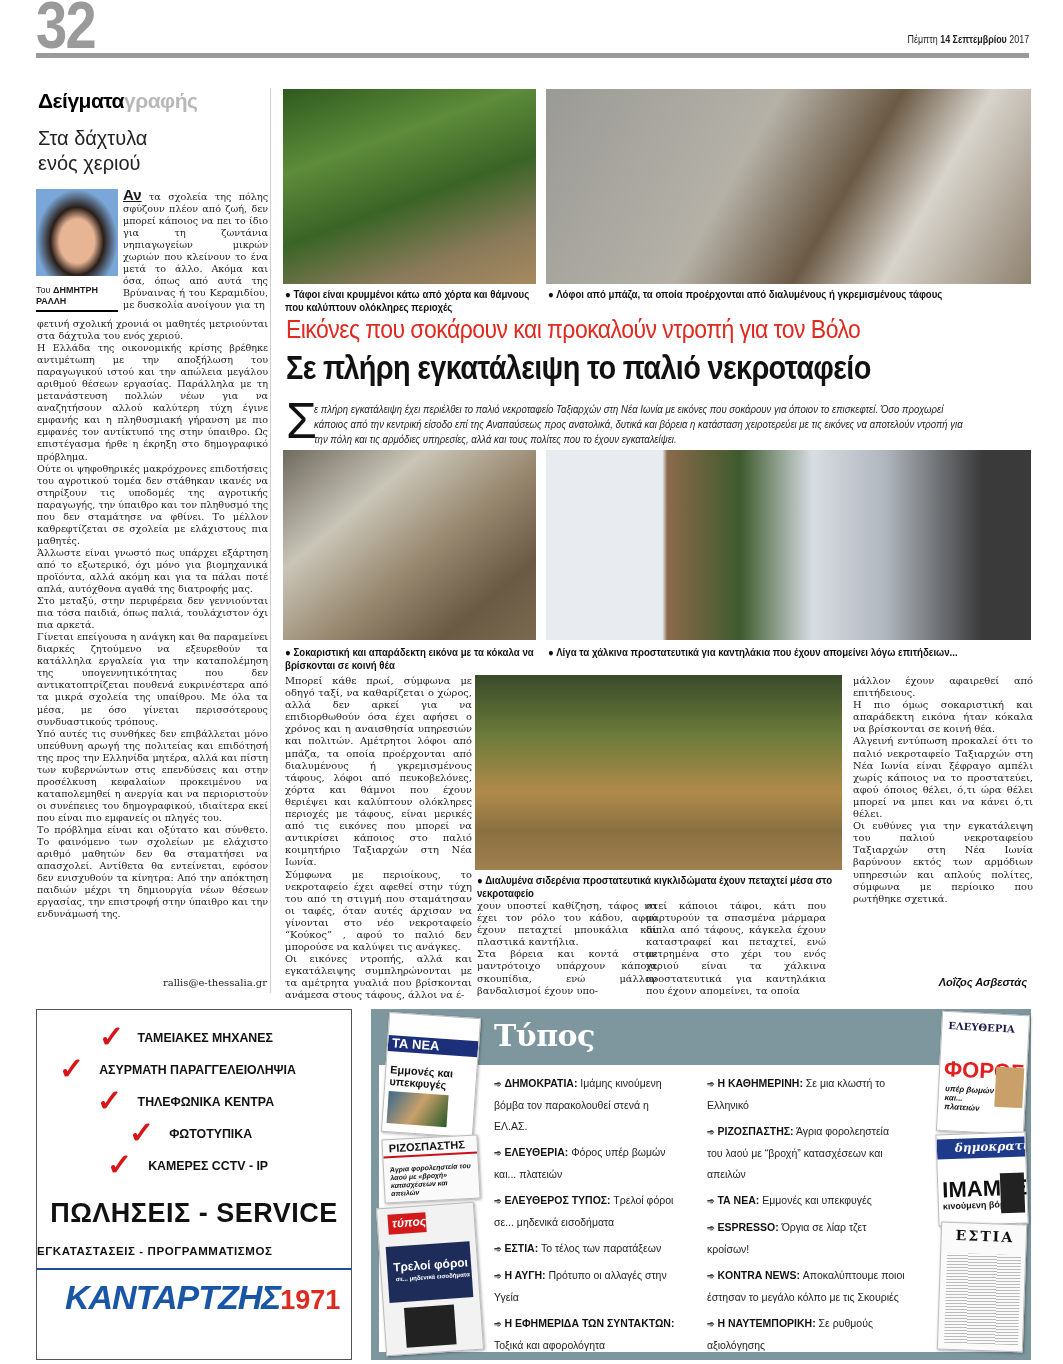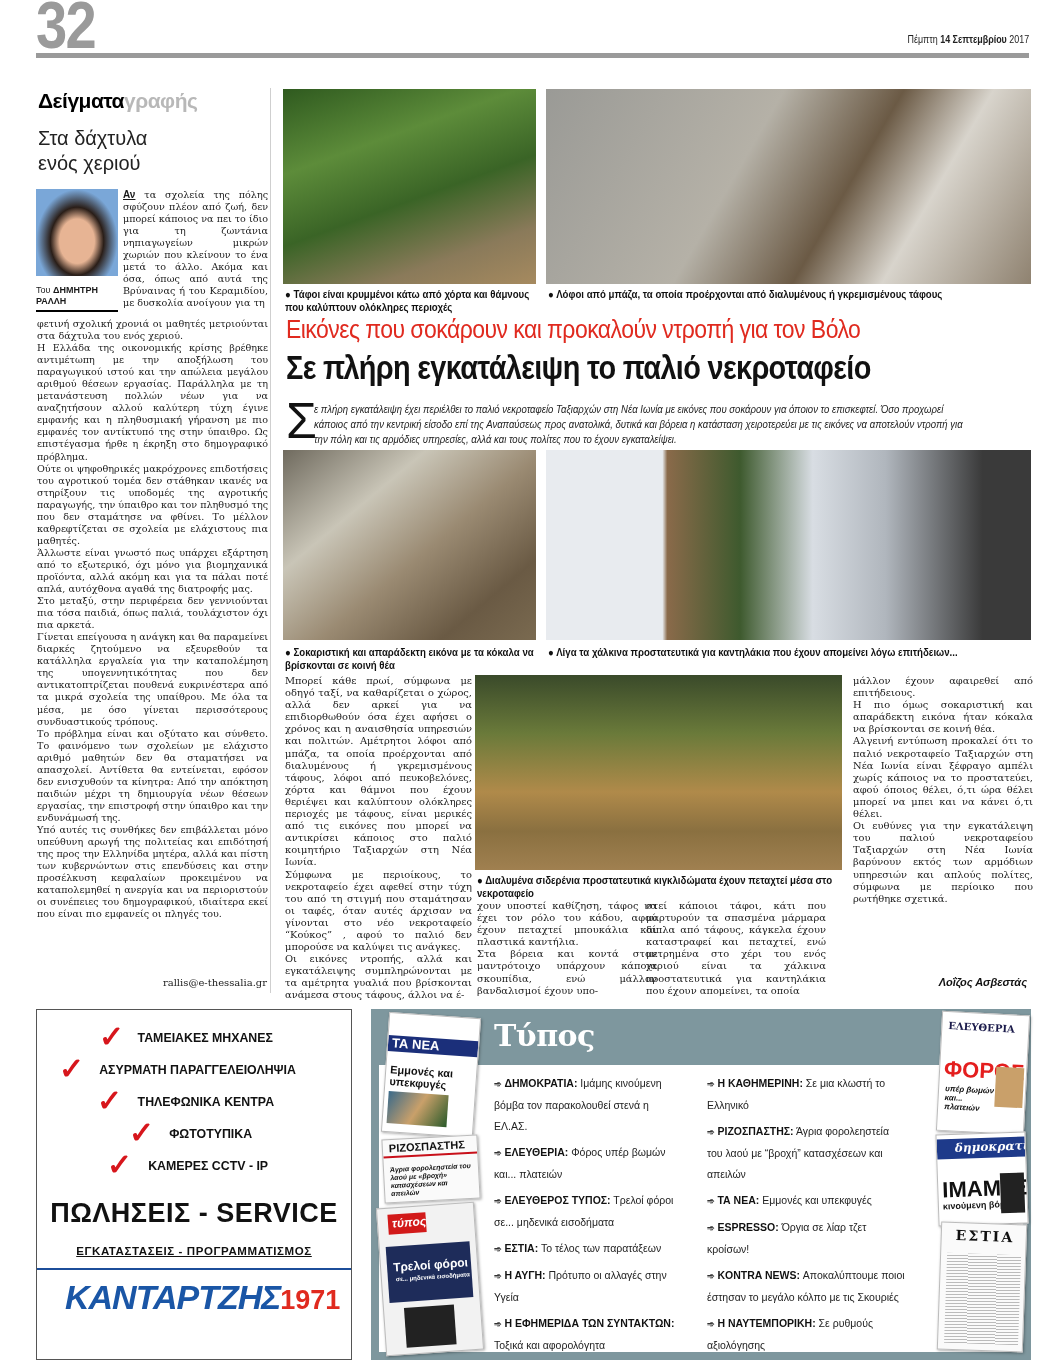--- a/index.html
+++ b/index.html
@@ -20,21 +20,21 @@
   .col-sub { left: 38px; top: 126px; font-family: "Liberation Sans", sans-serif; font-size: 20px; line-height: 25px; color: #222; width: 230px; }
   .col-rule { left: 270px; top: 88px; width: 1px; height: 905px; background: #cfcfcf; }
   .portrait { left: 36px; top: 189px; width: 82px; height: 87px; background: radial-gradient(ellipse at 50% 60%, #e7b494 0 30%, #2a1e18 46%, #7aa7d8 70%); }
   .byline { left: 36px; top: 285px; font-family: "Liberation Sans", sans-serif; font-size: 9px; line-height: 11px; width: 82px; }
   .byline b { font-weight: bold; }
   .byline-rule { left: 36px; top: 310px; width: 82px; height: 1.5px; background: #000; }
   .col-lead { left: 123px; top: 189px; width: 145px; }
   .col-body { left: 37px; top: 318px; width: 231px; }
   .ttext { font-size: 9.6px; line-height: 12.05px; text-align: justify; color: #1a1a1a; }
   .ttext p { margin: 0; }
-  .col-lead .first { font-family: "Liberation Sans", sans-serif; font-weight: bold; font-size: 10px; text-decoration: underline; }
+  .col-lead .first { font-family: "Liberation Sans", sans-serif; font-weight: bold; font-size: 15px; text-decoration: underline; }
   .email { right: 796px; top: 977px; font-size: 10px; color: #222; }
 
   
   .photo { background-size: cover; border: 0; }
   .photo-ferns { left: 283px; top: 89px; width: 253px; height: 195px; background: linear-gradient(160deg, #2f5a1f, #5d8c3a 30%, #3a6426 55%, #8a7a5a 80%, #a68a5f); }
   .photo-rubble2 { left: 546px; top: 89px; width: 485px; height: 195px; background: linear-gradient(120deg, #9a9a96, #b5b1a7 40%, #6b5a45 60%, #d8d4cc 75%, #8f8270); }
   .photo-bones { left: 283px; top: 450px; width: 253px; height: 190px; background: linear-gradient(140deg, #6f6a5e, #c9c5b7 30%, #9a8a72 55%, #6a5a44 80%, #7a6a50); }
   .photo-lantern { left: 546px; top: 450px; width: 485px; height: 190px; background: linear-gradient(90deg, #e8ebef 0 24%, #8a6a4a 25%, #3e5a2e 40%, #d8dde3 55%, #b0b6bd 70%, #3a3a3a 90%); }
   .photo-trees { left: 475px; top: 675px; width: 367px; height: 195px; background: linear-gradient(180deg, #3a4a2a, #6a7a3a 30%, #b08a4a 60%, #8a7040 80%, #a08050); }
 
@@ -57,21 +57,21 @@
   .body-d { left: 853px; top: 675px; width: 180px; }
   .body-a .ttext, .body-b .ttext, .body-c .ttext, .body-d .ttext { font-size: 9.9px; line-height: 12.1px; }
   .signature { right: 36px; top: 976px; font-family: "Liberation Sans", sans-serif; font-weight: bold; font-style: italic; font-size: 11px; color: #111; }
 
   
   .ad { left: 36px; top: 1009px; width: 316px; height: 351px; border: 1.5px solid #555; background: #fff; }
   .ad-list { position: absolute; left: 0; top: 6px; width: 100%; }
   .ad-item { position: absolute; font-family: "Liberation Sans", sans-serif; font-weight: bold; font-size: 13px; color: #111; white-space: nowrap; transform: scaleX(0.95); }
   .check { position: absolute; font-size: 30px; color: #d7161c; font-weight: bold; line-height: 1; }
   .ad-sales { position: absolute; left: 0; top: 188px; width: 100%; text-align: center; font-family: Liberation Sans, sans-serif; font-weight: bold; font-size: 27px; letter-spacing: 0.5px; color: #111; }
-  .ad-install { position: absolute; left: 0; top: 235px; width: 100%; text-align: center; font-family: "Liberation Sans", sans-serif; font-weight: bold; font-size: 11.5px; letter-spacing: 0.6px; color: #111; text-decoration: underline; }
+  .ad-install { position: absolute; left: 0; top: 235px; width: 100%; text-align: left; font-family: "Liberation Sans", sans-serif; font-weight: bold; font-size: 11.5px; letter-spacing: 0.6px; color: #111; }
   .ad-rule { position: absolute; left: 0; top: 258px; width: 100%; height: 2px; background: #1c4e9a; }
   .ad-brand { position: absolute; left: 28px; top: 268px; font-family: "Liberation Sans", sans-serif; font-weight: bold; font-size: 34px; color: #1a56a6; letter-spacing: -1px; font-style: italic; }
   .ad-brand .yr { color: #e02a1f; font-style: normal; font-size: 27px; letter-spacing: 0; }
   .ad-footer { position: absolute; left: 0; bottom: 0; width: 100%; height: 26px; background: #111; color: #fff; font-family: "Liberation Sans", sans-serif; font-size: 7.8px; display: flex; justify-content: space-around; align-items: center; font-weight: bold; }
 
   
   .typos { left: 371px; top: 1009px; width: 660px; height: 351px; background: #7e979e; }
   .typos-inner { position: absolute; left: 8px; top: 56px; right: 8px; bottom: 8px; background: #fff; }
   .typos-title { left: 494px; top: 1018px; font-family: "DejaVu Serif", serif; font-weight: bold; font-size: 30px; color: #fff; letter-spacing: -0.5px; }
   .paper { position: absolute; background: #f4f4f4; border: 1px solid #bbb; box-shadow: 1px 1px 3px rgba(0,0,0,0.35); overflow: hidden; }
@@ -109,22 +109,22 @@
 <div class="abs col-lead ttext">
   <span class="first">Αν</span><span> τα σχολεία της πόλης σφύζουν πλέον από ζωή, δεν μπορεί κάποιος να πει το ίδιο για τη ζωντάνια νηπιαγωγείων μικρών χωριών που κλείνουν το ένα μετά το άλλο. Ακόμα και όσα, όπως από αυτά της Βρύναινας ή του Κεραμιδίου, με δυσκολία ανοίγουν για τη</span>
 </div>
 <div class="abs col-body ttext">
   <p>φετινή σχολική χρονιά οι μαθητές μετριούνται στα δάχτυλα του ενός χεριού.</p>
   <p>Η Ελλάδα της οικονομικής κρίσης βρέθηκε αντιμέτωπη με την αποξήλωση του παραγωγικού ιστού και την απώλεια μεγάλου αριθμού θέσεων εργασίας. Παράλληλα με τη μετανάστευση πολλών νέων για να αναζητήσουν αλλού καλύτερη τύχη έγινε εμφανής και η πληθυσμιακή γήρανση με πιο εμφανές τον αντίκτυπό της στην ύπαιθρο. Ως επιστέγασμα ήρθε η έκρηξη στο δημογραφικό πρόβλημα.</p>
   <p>Ούτε οι ψηφοθηρικές μακρόχρονες επιδοτήσεις του αγροτικού τομέα δεν στάθηκαν ικανές να στηρίξουν τις υποδομές της αγροτικής παραγωγής, την ύπαιθρο και τον πληθυσμό της που δεν σταμάτησε να φθίνει. Το μέλλον καθρεφτίζεται σε σχολεία με ελάχιστους πια μαθητές.</p>
   <p>Άλλωστε είναι γνωστό πως υπάρχει εξάρτηση από το εξωτερικό, όχι μόνο για βιομηχανικά προϊόντα, αλλά ακόμη και για τα πάλαι ποτέ απλά, αυτόχθονα αγαθά της διατροφής μας.</p>
   <p>Στο μεταξύ, στην περιφέρεια δεν γεννιούνται πια τόσα παιδιά, όπως παλιά, τουλάχιστον όχι πια αρκετά.</p>
   <p>Γίνεται επείγουσα η ανάγκη και θα παραμείνει διαρκές ζητούμενο να εξευρεθούν τα κατάλληλα εργαλεία για την καταπολέμηση της υπογεννητικότητας που δεν αντικατοπτρίζεται πουθενά ευκρινέστερα από τα μικρά σχολεία της υπαίθρου. Με όλα τα μέσα, με όσο γίνεται περισσότερους συνδυαστικούς τρόπους.</p>
+  <p>Υπό αυτές τις συνθήκες δεν επιβάλλεται μόνο υπεύθυνη αρωγή της πολιτείας και επιδότησή της προς την Ελληνίδα μητέρα, αλλά και πίστη των κυβερνώντων στις επενδύσεις και στην προσέλκυση κεφαλαίων προκειμένου να καταπολεμηθεί η ανεργία και να περιοριστούν οι συνέπειες του δημογραφικού, ιδιαίτερα εκεί που είναι πιο εμφανείς οι πληγές του.</p>
   <p>Το πρόβλημα είναι και οξύτατο και σύνθετο. Το φαινόμενο των σχολείων με ελάχιστο αριθμό μαθητών δεν θα σταματήσει να απασχολεί. Αντίθετα θα εντείνεται, εφόσον δεν ενισχυθούν τα κίνητρα: Από την απόκτηση παιδιών μέχρι τη δημιουργία νέων θέσεων εργασίας, την επιστροφή στην ύπαιθρο και την ενδυνάμωσή της.</p>
-  <p>Υπό αυτές τις συνθήκες δεν επιβάλλεται μόνο υπεύθυνη αρωγή της πολιτείας και επιδότησή της προς την Ελληνίδα μητέρα, αλλά και πίστη των κυβερνώντων στις επενδύσεις και στην προσέλκυση κεφαλαίων προκειμένου να καταπολεμηθεί η ανεργία και να περιοριστούν οι συνέπειες του δημογραφικού, ιδιαίτερα εκεί που είναι πιο εμφανείς οι πληγές του.</p>
 </div>
 <div class="abs email">rallis@e-thessalia.gr</div>
 
 <div class="abs photo photo-ferns"></div>
 <div class="abs photo photo-rubble2"></div>
 <div class="abs caption cap-1">● Τάφοι είναι κρυμμένοι κάτω από χόρτα και θάμνους που καλύπτουν ολόκληρες περιοχές</div>
 <div class="abs caption cap-2">● Λόφοι από μπάζα, τα οποία προέρχονται από διαλυμένους ή γκρεμισμένους τάφους</div>
 
 <div class="abs kicker">Εικόνες που σοκάρουν και προκαλούν ντροπή για τον Βόλο</div>
 <div class="abs headline">Σε πλήρη εγκατάλειψη το παλιό νεκροταφείο</div>

